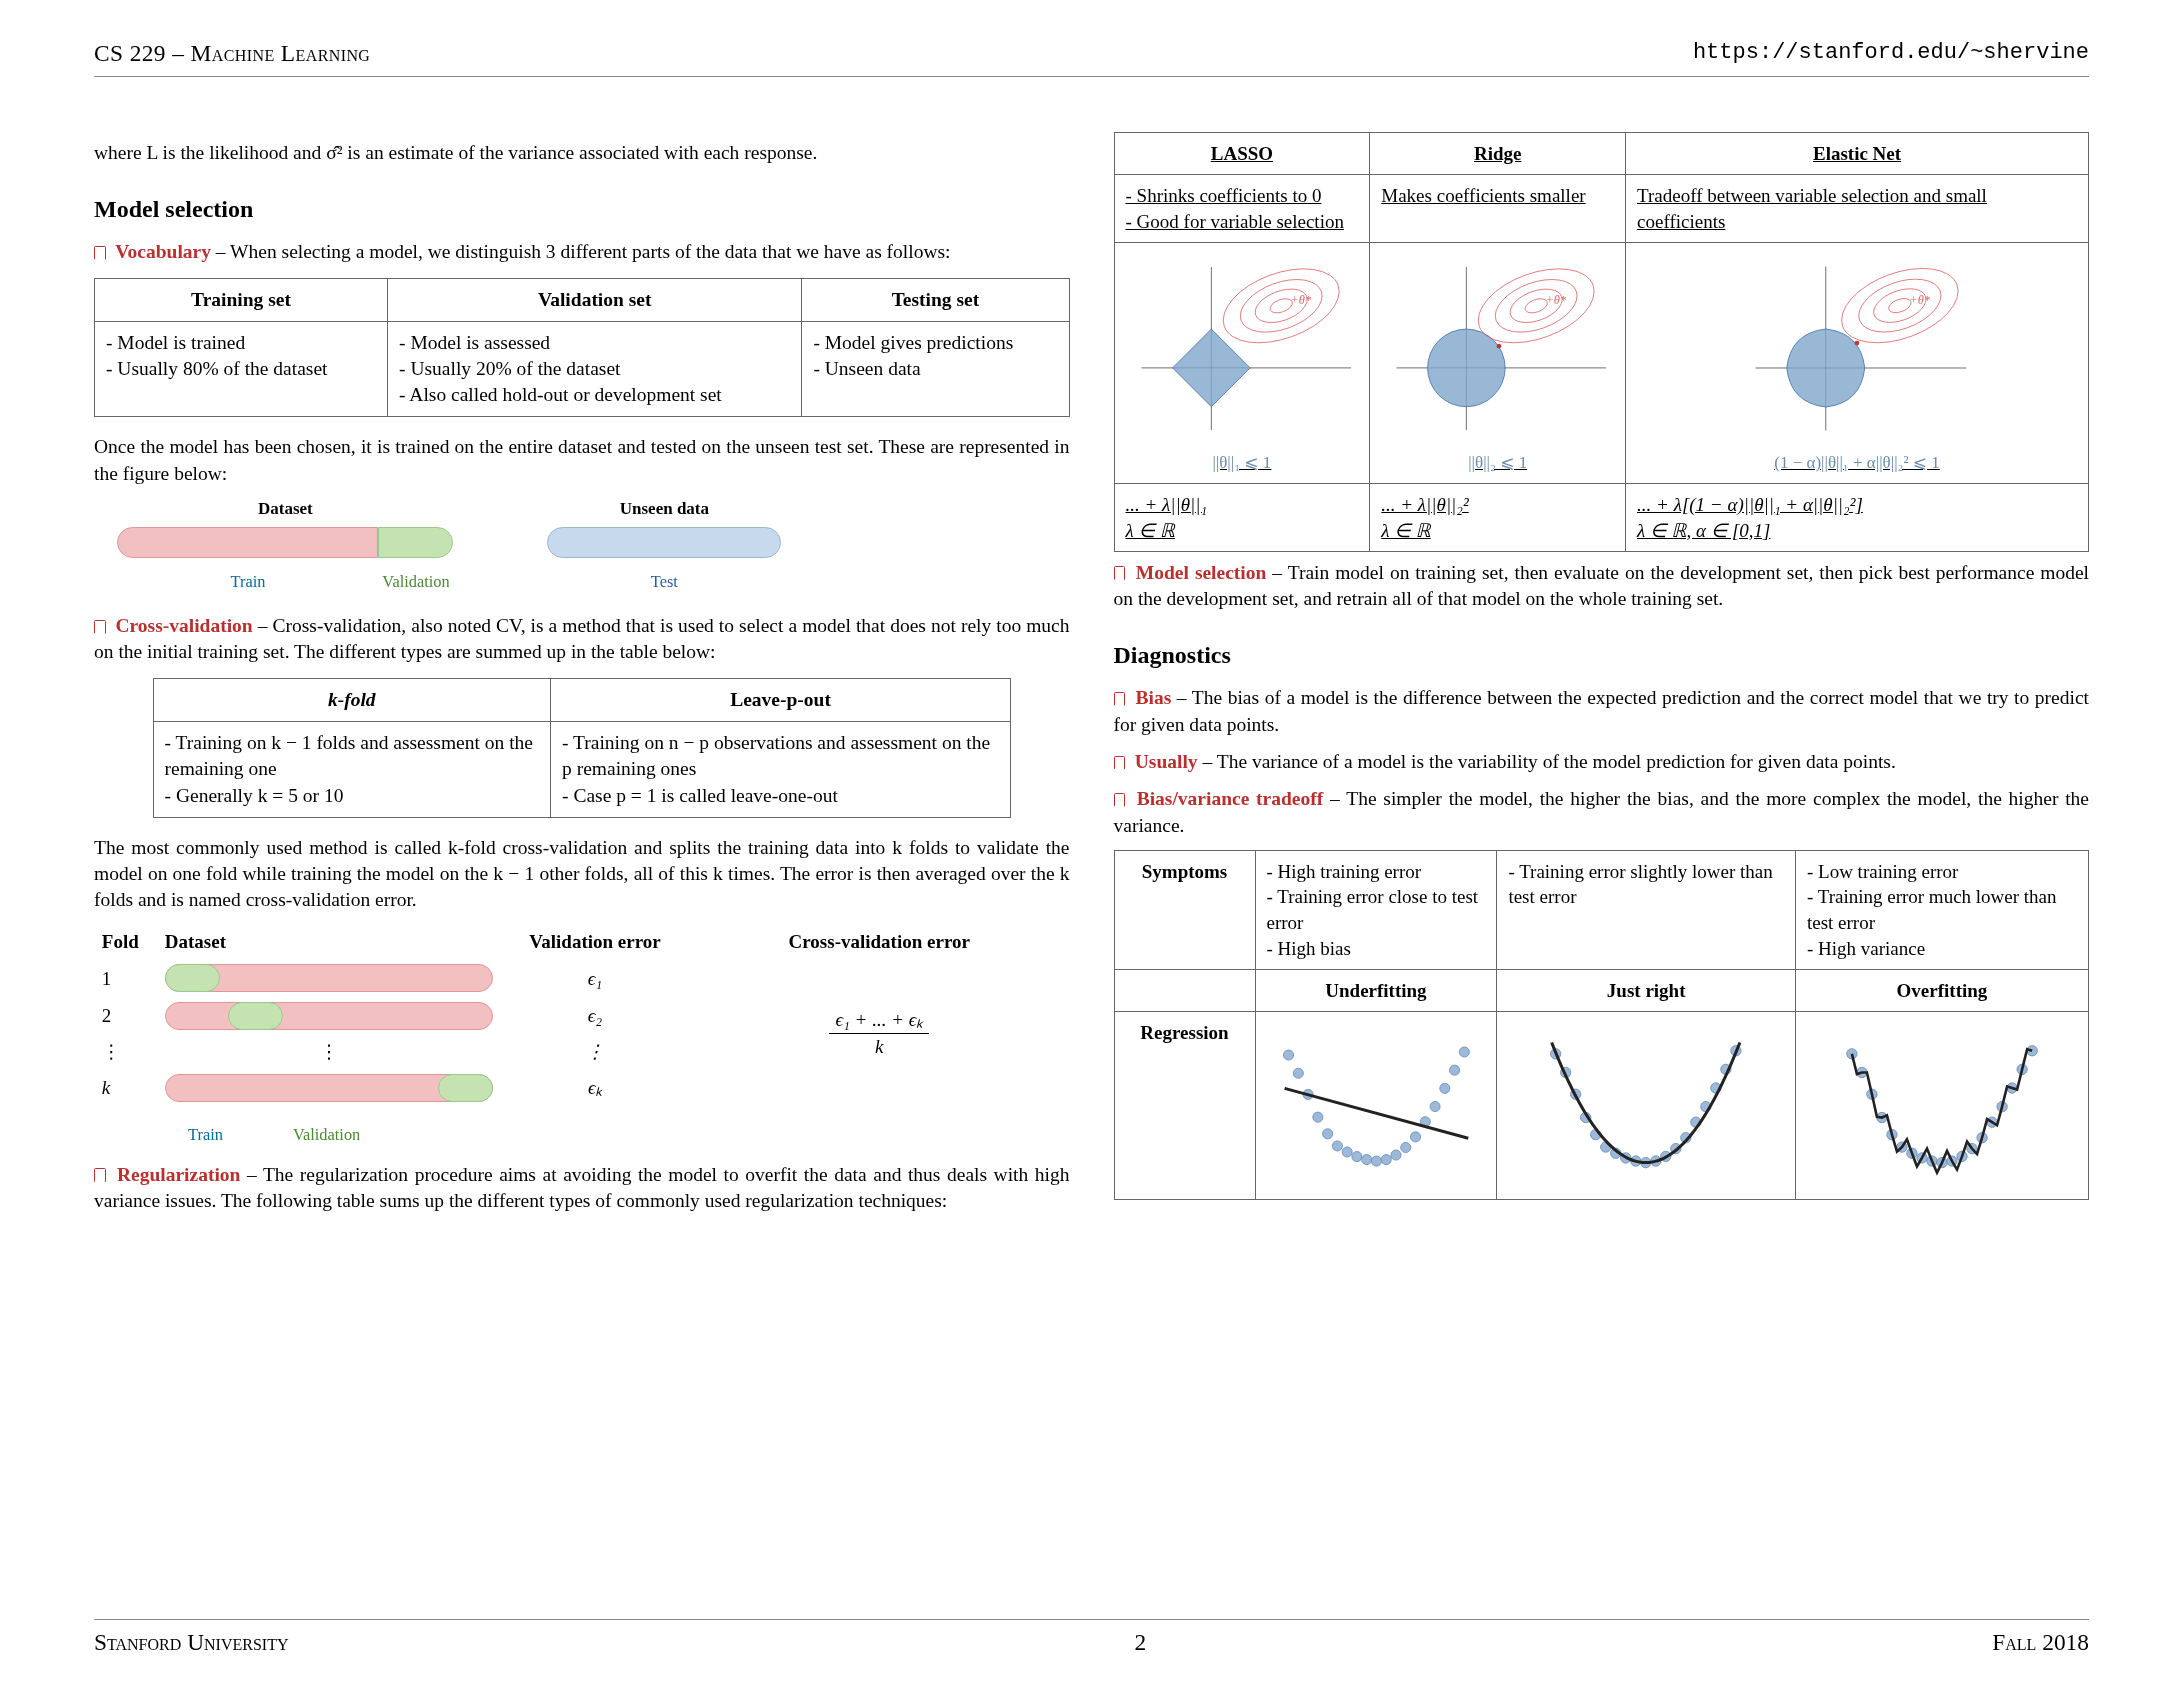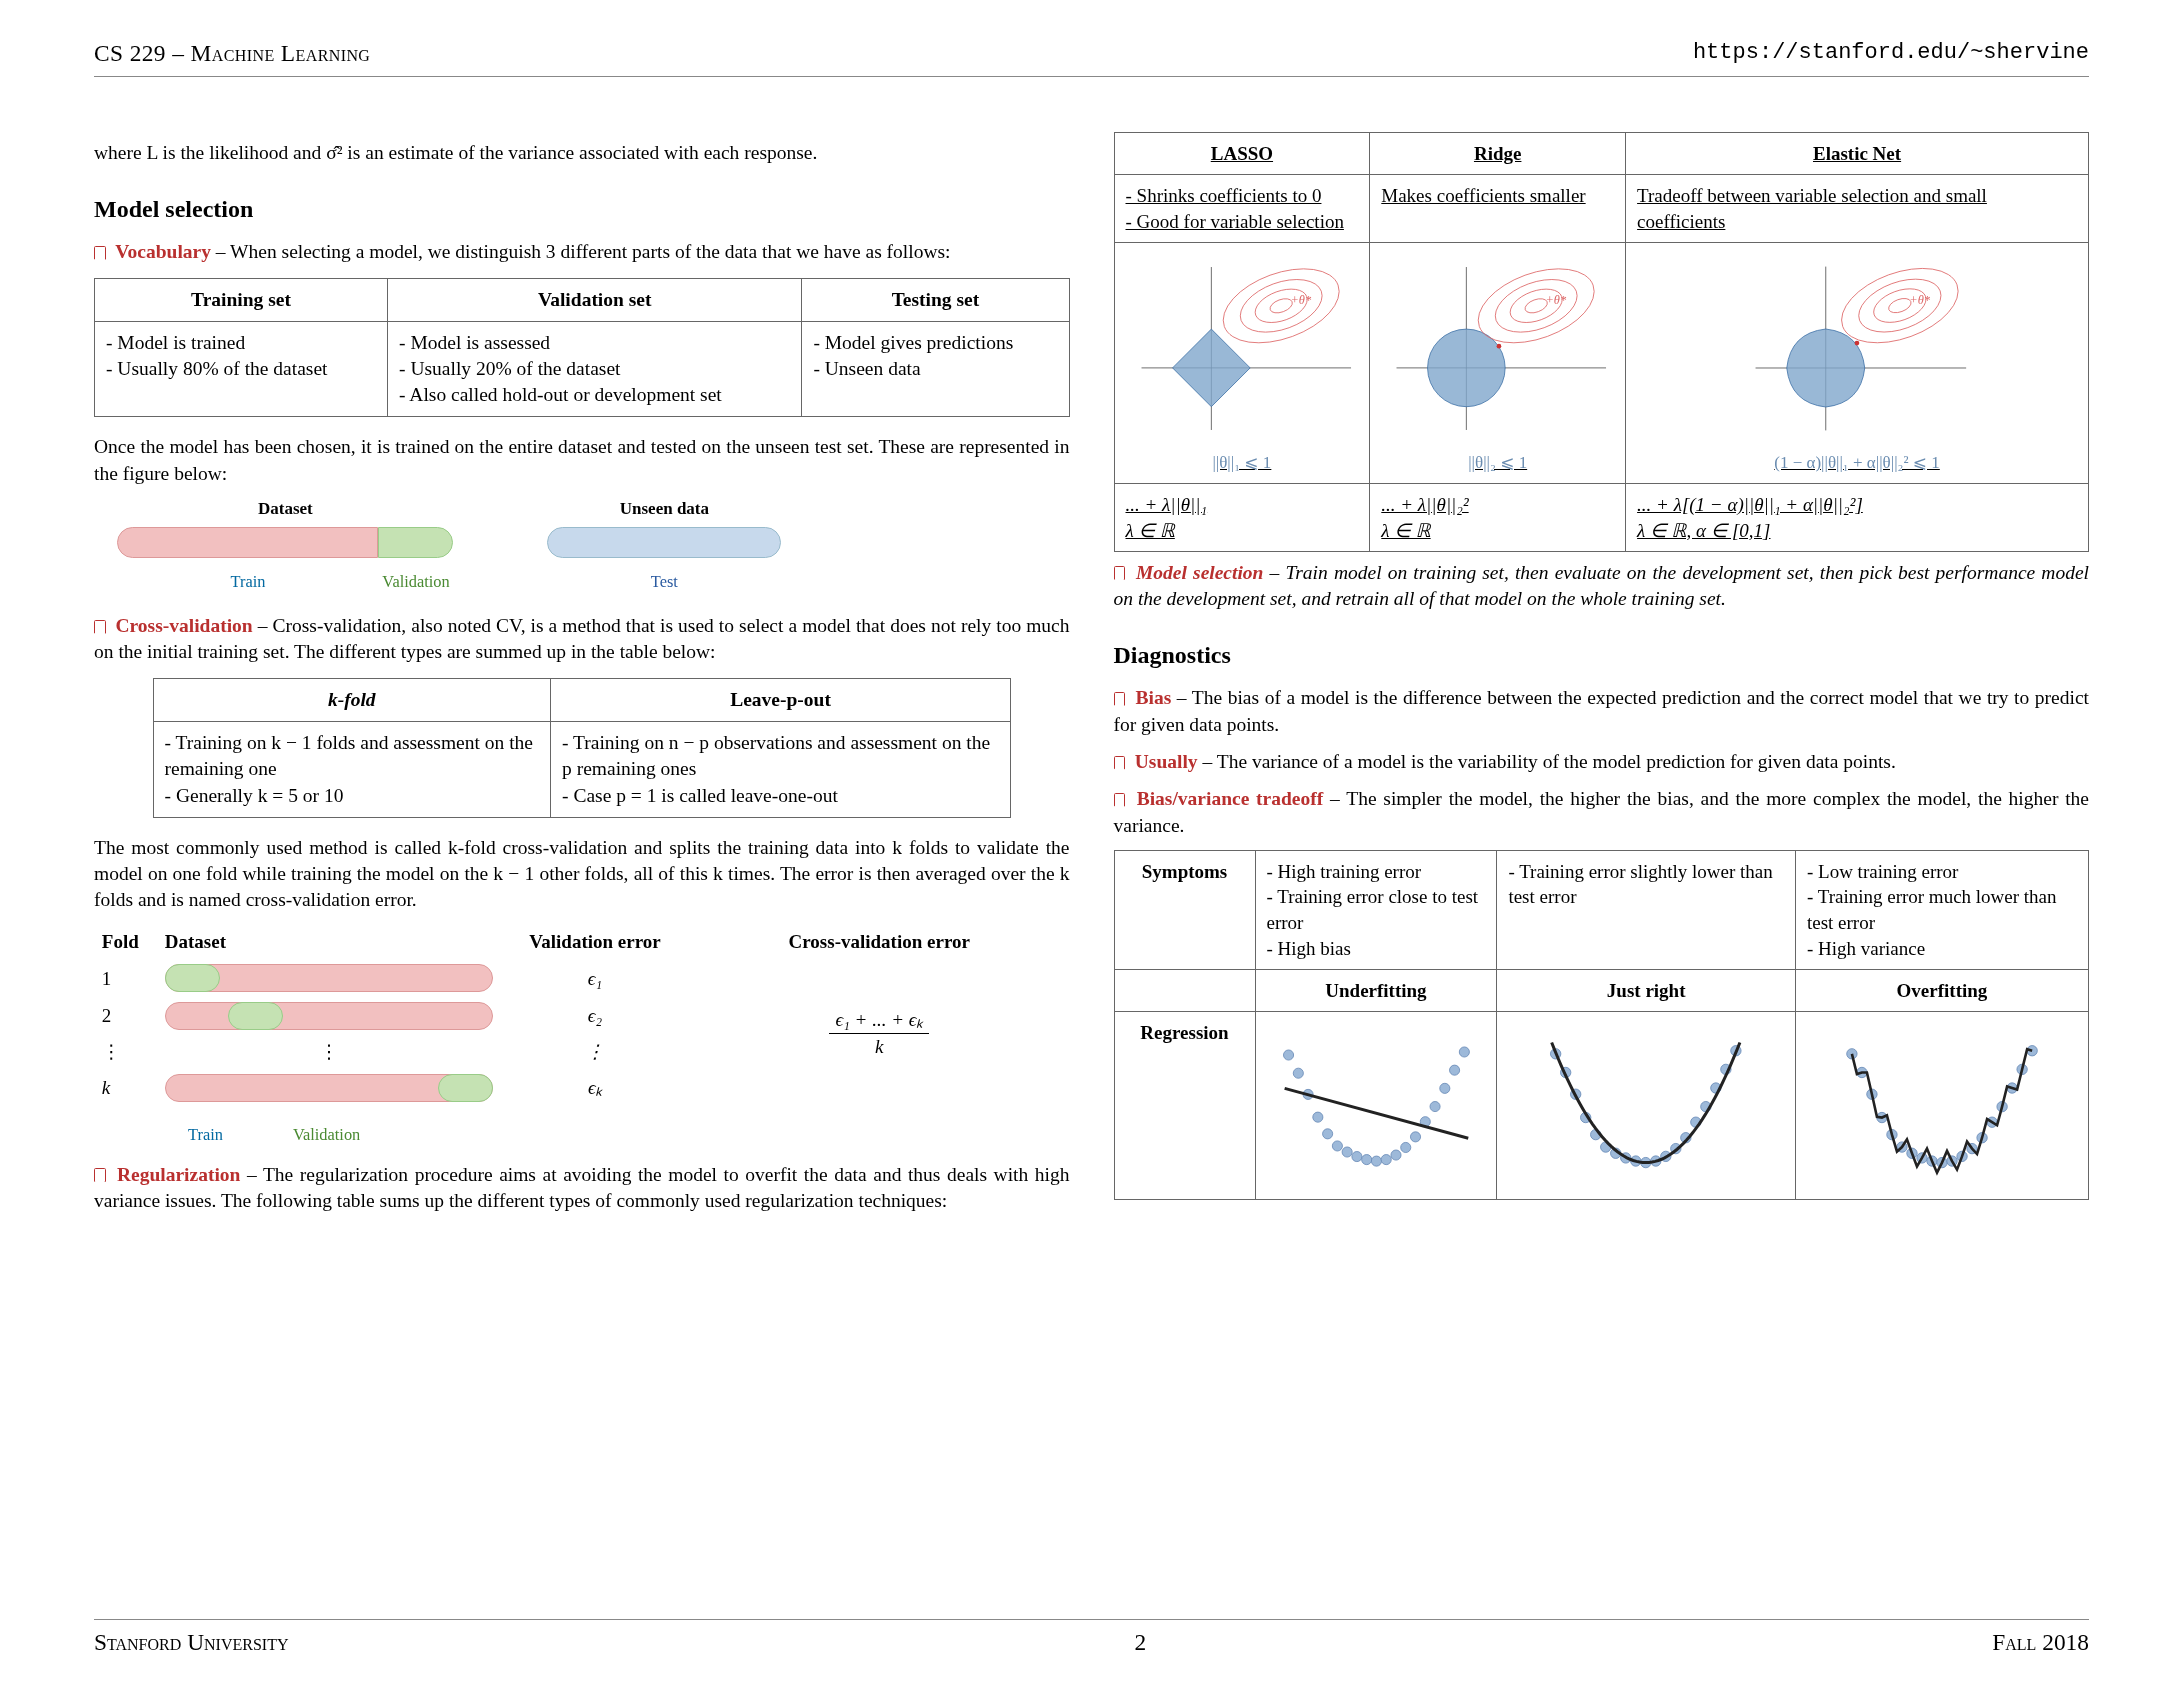--- a/index.html
+++ b/index.html
@@ -328,21 +328,21 @@
           <div class="math">λ ∈ ℝ</div>
         </td>
         <td>
           <div class="math">... + λ[(1 − α)||θ||₁ + α||θ||₂²]</div>
           <div class="math">λ ∈ ℝ,   α ∈ [0,1]</div>
         </td>
       </tr>
     </tbody>
       </table>
 
-    <div class="para" style="font-style:italic;">
+    <div class="para" style="">
       <span class="bookmark"></span>
       <span class="term">Model selection</span>
       <span> – Train model on training set, then evaluate on the development set, then pick best performance model on the development set, and retrain all of that model on the whole training set.</span>
     </div>
 
     <div class="section-title">Diagnostics</div>
 
     <div class="para">
       <span class="bookmark"></span>
       <span class="term">Bias</span>

